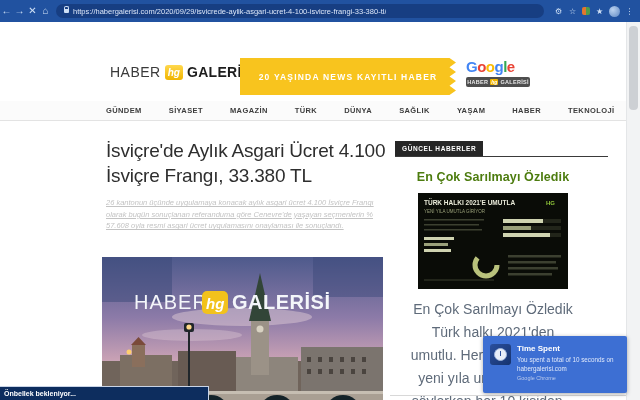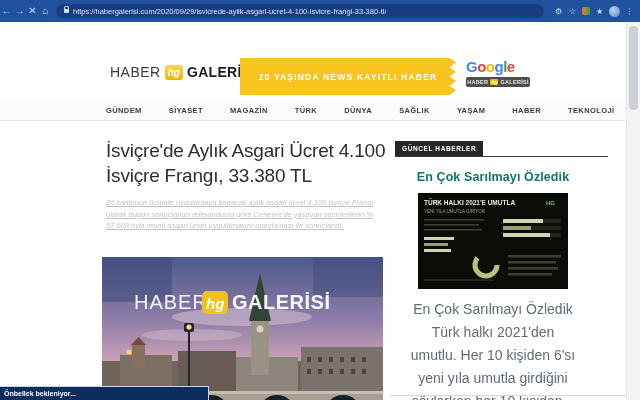--- a/index.html
+++ b/index.html
@@ -60,21 +60,21 @@
   .headline{font-size:19px;font-weight:400;color:#2e2e2e;line-height:1.32;letter-spacing:-0.2px;}
   .excerpt{margin-top:9px;font-size:7.5px;font-style:italic;color:#c3c3c3;line-height:1.55;width:283px;text-decoration:underline;}
   .hero{position:absolute;left:102px;top:235px;width:281px;height:165px;overflow:hidden;background:#55608f;}
 
   
   .sidebar{position:absolute;left:395px;top:120px;width:213px;}
   .section-bar{border-bottom:1px solid #3a3a3a;height:14px;position:relative;}
   .section-tag{position:absolute;left:0;bottom:0;background:#262626;color:#ffffff;font-size:6.5px;font-weight:bold;
                letter-spacing:0.6px;padding:4px 7px;}
   .sb-inner{width:168px;margin:0 auto 0 14px;text-align:center;}
-  .sb-title{margin-top:13px;font-size:12.5px;font-weight:bold;color:#0f766e;letter-spacing:0.1px;}
+  .sb-title{margin-top:13px;font-size:12.5px;font-weight:bold;color:#4d7c0f;letter-spacing:0.1px;}
   .infographic{margin:9px auto 0 auto;width:150px;height:96px;background:#0a0c07;display:block;}
   .sb-excerpt{margin:9px auto 6px auto;width:168px;font-size:14px;color:#5f6b7a;line-height:1.65;}
   .read-more{margin-top:9px;font-size:7.5px;font-weight:bold;color:#555555;cursor:pointer;}
   .sb-title2{margin-top:24px;font-size:12.5px;font-weight:bold;color:#222222;line-height:1.35;}
   .bottom-rule{position:absolute;left:390px;top:373px;width:237px;border-top:1px solid #d8d8d8;}
 
   
   .toast{position:absolute;left:483px;top:336px;width:144px;height:57px;background:#3d6fd3;z-index:50;
          border-radius:2px;box-shadow:0 1px 4px rgba(0,0,0,0.35);display:flex;padding:8px 6px 0 7px;box-sizing:border-box;}
   .toast-icon{flex:0 0 auto;width:21px;height:21px;border-radius:3px;background:linear-gradient(135deg,#2a4f9e,#16336e);
@@ -265,18 +265,26 @@
       </div>
     </div>
 
     <div class="bottom-rule"></div>
   </div>
 
   <div class="scrollbar">
     <div class="scroll-thumb"></div>
   </div>
 
+  <div class="toast">
+    <div class="toast-icon"></div>
+    <div class="toast-text">
+      <div class="toast-title">Time Spent</div>
+      <div class="toast-body">You spent a total of 10 seconds on habergalerisi.com</div>
+      <div class="toast-app">Google Chrome</div>
+    </div>
+  </div>
 
   <div class="statusbar">
     <span>Önbellek bekleniyor...</span>
   </div>
 
 </div>
 
 </body></html>

